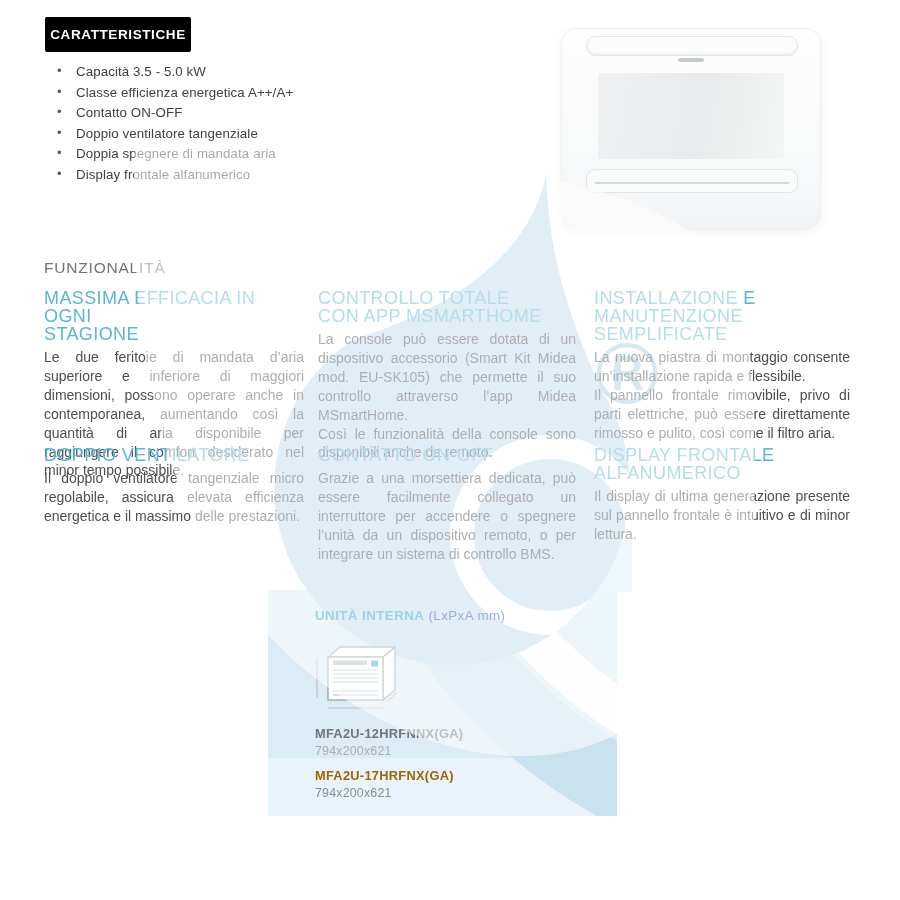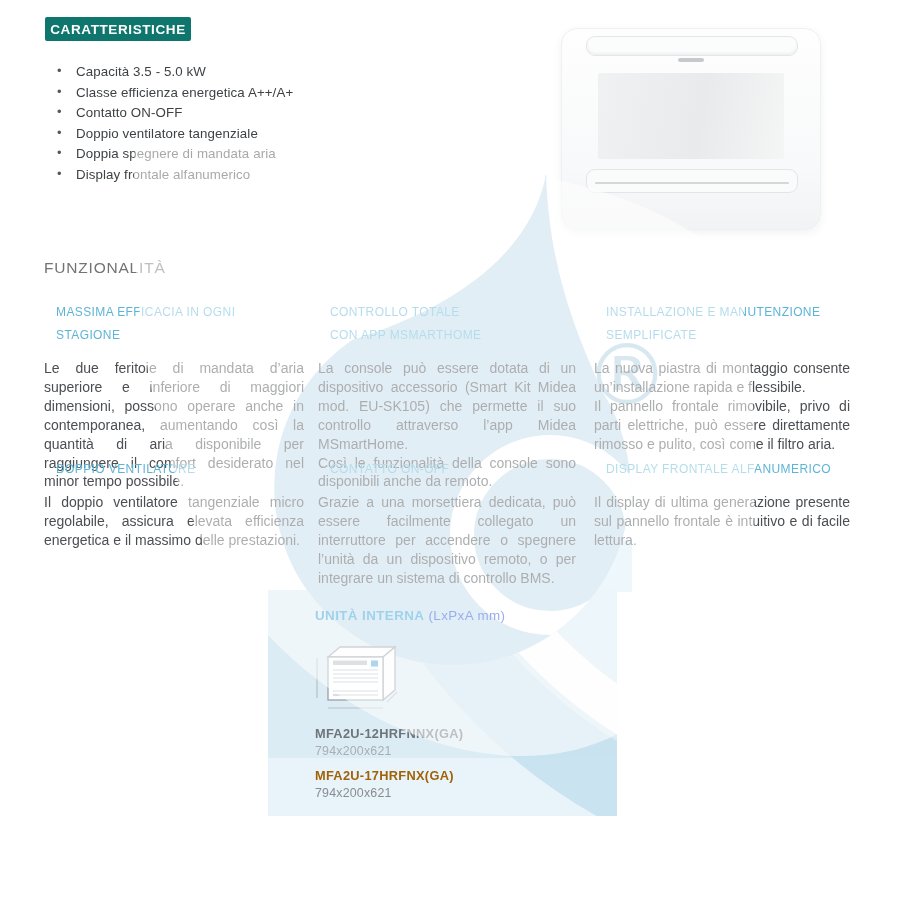--- a/index.html
+++ b/index.html
@@ -5,21 +5,21 @@
   html,body{margin:0;padding:0;background:#fff;}
   .page{position:relative;width:900px;height:900px;background:#fff;overflow:hidden;
         font-family:"Liberation Sans","DejaVu Sans",sans-serif;}
   
   .panel-bg{position:absolute;left:268px;top:590px;width:349px;height:226px;background:#dcecf5;z-index:0;}
   .panel-band2{position:absolute;left:268px;top:758px;width:349px;height:58px;background:#e8f3fa;z-index:0;}
   .watermark-svg{position:absolute;left:0;top:0;z-index:1;}
   .content{position:absolute;left:0;top:0;width:900px;height:900px;z-index:2;}
   .overlay-svg{position:absolute;left:0;top:0;z-index:5;pointer-events:none;}
   
-  .badge{position:absolute;left:45px;top:17px;width:146px;height:24px;background:#0f766e;
+  .badge{position:absolute;left:45px;top:17px;width:146px;height:35px;background:#000000;
          border-radius:2px;color:#fff;font-size:13.5px;font-weight:bold;letter-spacing:.6px;
          display:flex;align-items:center;justify-content:center;}
   
   .features{position:absolute;left:57px;top:64px;margin:0;padding:0;list-style:none;}
   .features li{position:relative;padding-left:19px;margin:0 0 5.6px 0;font-size:13.3px;
                color:#3e4245;letter-spacing:.1px;}
   .features li::before{content:"•";position:absolute;left:0;top:-1px;color:#55595d;font-size:13px;}
   
   .product{position:absolute;left:561px;top:28px;width:258px;height:200px;border-radius:16px;
            background:linear-gradient(180deg,#fefefe 0%,#f8f9fa 70%,#f2f3f4 100%);
@@ -29,22 +29,22 @@
   .product .logo-mark{position:absolute;left:116px;top:29px;width:26px;height:4px;border-radius:2px;background:#c6cacd;}
   .product .inner-panel{position:absolute;left:36px;top:44px;width:186px;height:86px;border-radius:2px;
            background:linear-gradient(100deg,#f0f1f2 0%,#e9eaeb 55%,#f4f5f5 100%);}
   .product .slot-bottom{position:absolute;left:24px;top:140px;width:210px;height:22px;border-radius:9px;
            background:#fafbfb;border:1px solid #e3e6e8;}
   .product .slot-bottom .grille{position:absolute;left:8px;top:12px;width:194px;height:2px;border-radius:1px;background:#d5d8da;}
   
   .funz-title{position:absolute;left:44px;top:259px;font-size:15.5px;font-weight:normal;
               color:#737373;letter-spacing:.8px;}
   .section{position:absolute;}
-  .section h3{margin:12px;font-size:12px;font-weight:normal;color:#5db5d6;letter-spacing:.4px;
-              line-height:23px;white-space:pre-line;text-transform:uppercase;}
+  .section h3{margin:0;font-size:18px;font-weight:normal;color:#5db5d6;letter-spacing:.4px;
+              line-height:18px;white-space:pre-line;text-transform:uppercase;}
   .section p{margin:5px 0 0 0;font-size:14px;line-height:18.9px;color:#4b4e52;
              text-align:justify;white-space:pre-line;}
   .s0{left:44px;top:289px;width:260px;}
   .s1{left:318px;top:289px;width:258px;}
   .s2{left:594px;top:289px;width:256px;}
   .s3{left:44px;top:446px;width:260px;}
   .s4{left:318px;top:446px;width:258px;}
   .s5{left:594px;top:446px;width:256px;}
   
   .panel-content{position:absolute;left:268px;top:590px;width:349px;height:226px;}
@@ -137,21 +137,21 @@
 SEMPLIFICATE</h3>
       <p>La nuova piastra di montaggio consente un’installazione rapida e flessibile.
 Il pannello frontale rimovibile, privo di parti elettriche, può essere direttamente rimosso e pulito, così come il filtro aria.</p>
     </div>
     <div class="section s4">
       <h3>CONTATTO ON-OFF</h3>
       <p>Grazie a una morsettiera dedicata, può essere facilmente collegato un interruttore per accendere o spegnere l’unità da un dispositivo remoto, o per integrare un sistema di controllo BMS.</p>
     </div>
     <div class="section s5">
       <h3>DISPLAY FRONTALE ALFANUMERICO</h3>
-      <p>Il display di ultima generazione presente sul pannello frontale è intuitivo e di facile lettura.</p>
+      <p>Il display di ultima generazione presente sul pannello frontale è intuitivo e di minor lettura.</p>
     </div>
 
     <div class="panel-content">
       <div class="panel-heading">
         <span class="t1">UNITÀ INTERNA</span>
         <span class="t2">(LxPxA mm)</span>
       </div>
 
       <svg class="unit-icon" width="92" height="72" viewBox="0 0 92 72">
         <line x1="4" y1="13" x2="4" y2="53" stroke="#b9bfc5" stroke-width="1.2"></line>

